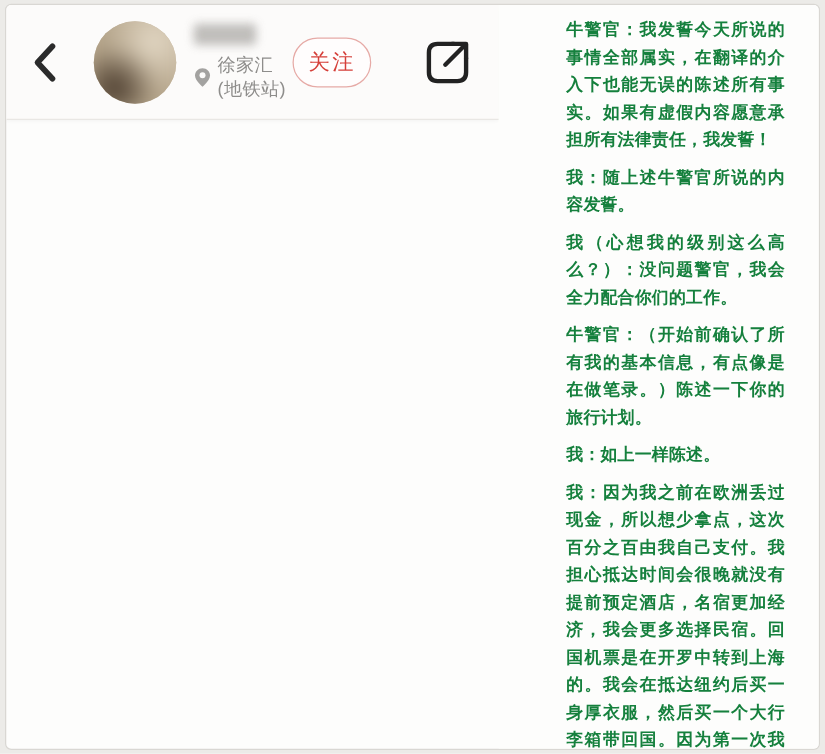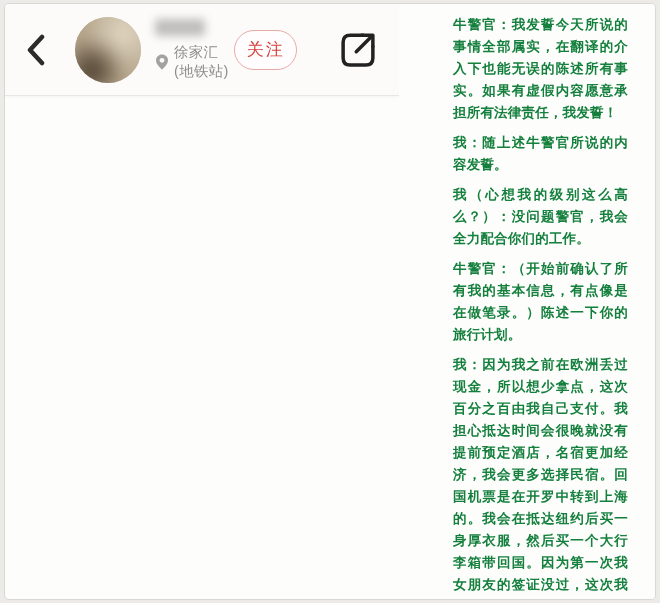--- a/index.html
+++ b/index.html
@@ -136,17 +136,18 @@
   </div>
 
   <div class="content">
     <span class="page-marker">08</span>
     <div>
 
     <p class="para">牛警官：我发誓今天所说的事情全部属实，在翻译的介入下也能无误的陈述所有事实。如果有虚假内容愿意承担所有法律责任，我发誓！</p>
         <p class="para">我：随上述牛警官所说的内容发誓。</p>
         <p class="para">我（心想我的级别这么高么？）：没问题警官，我会全力配合你们的工作。</p>
         <p class="para">牛警官：（开始前确认了所有我的基本信息，有点像是在做笔录。）陈述一下你的旅行计划。</p>
+        <p class="para">我：如上一样陈述。</p>
         <p class="para">我：因为我之前在欧洲丢过现金，所以想少拿点，这次百分之百由我自己支付。我担心抵达时间会很晚就没有提前预定酒店，名宿更加经济，我会更多选择民宿。回国机票是在开罗中转到上海的。我会在抵达纽约后买一身厚衣服，然后买一个大行李箱带回国。因为第一次我女朋友的签证没过，这次我过来就是一个人来抢先体验一下旅行。我不清楚是否需要租车，所以想到地方之后在现场确定。这俩手机我都用了快四年了，一直没换过，而且在国内华为确实好用一些。因为从夏威夷到洛杉矶，再到华盛顿，行李额太贵，我就先拿了一个免费的小箱子。我在某大学学的日语，英语是选修课，毕业后在YOUTUBE上自学的。我在某新能源公司上班有4年多了，之前在西安某网络科技公司上班，还在某日企担当过日语翻译两年多。</p>
       </div>
   </div>
 
 </div>
 
 </body></html>

